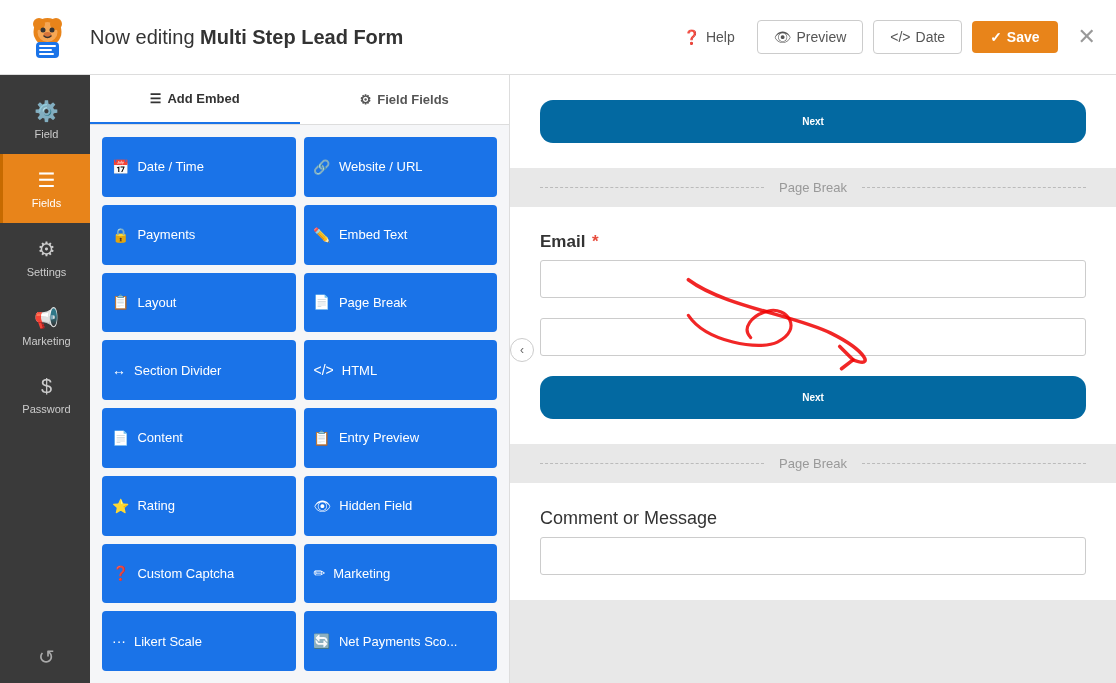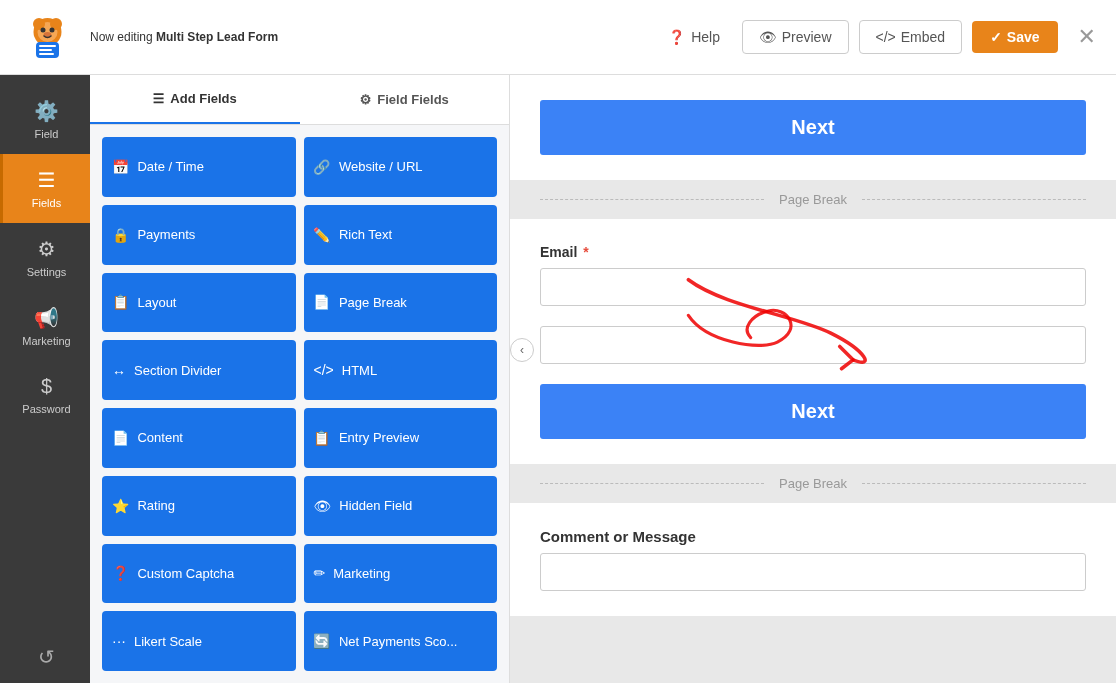--- a/index.html
+++ b/index.html
@@ -15,21 +15,21 @@
       padding: 0 20px;
       gap: 15px;
       position: relative;
     }
     .header-logo {
       width: 55px;
       height: 55px;
       flex-shrink: 0;
     }
     .header-title {
-      font-size: 12px;
+      font-size: 20px;
       color: #333;
       flex: 1;
     }
     .header-title strong { font-weight: 700; }
     .header-actions {
       display: flex;
       align-items: center;
       gap: 10px;
     }
     .btn-help {
@@ -178,29 +178,29 @@
       overflow-y: auto;
       padding: 0;
       position: relative;
     }
     .form-card {
       background: #fff;
       margin: 0 auto;
       padding: 25px 30px;
     }
     .next-btn {
-      background: #3b82f6;
+      background: #0369a1;
       color: #fff;
       border: none;
       width: 100%;
       padding: 16px;
-      font-size: 20px;
+      font-size: 10px;
       font-weight: 600;
       cursor: pointer;
-      border-radius: 3px;
+      border-radius: 13px;
       margin-bottom: 0;
     }
 
     .page-break-divider {
       display: flex;
       align-items: center;
       padding: 12px 30px;
       color: #999;
       font-size: 13px;
       gap: 15px;
@@ -214,43 +214,43 @@
 
     .form-section {
       background: #fff;
       padding: 25px 30px;
     }
     .form-field {
       margin-bottom: 20px;
     }
     .form-label {
       display: block;
-      font-size: 14px;
+      font-size: 17px;
       font-weight: 600;
       color: #333;
       margin-bottom: 8px;
     }
     .required { color: #e74c3c; margin-left: 2px; }
     .form-input {
       width: 100%;
       border: 1px solid #ccc;
       border-radius: 3px;
       padding: 10px 12px;
       font-size: 14px;
       color: #333;
       outline: none;
     }
 
     .comment-section {
       background: #fff;
       padding: 25px 30px;
     }
     .comment-label {
-      font-size: 15px;
-      font-weight: 700;
+      font-size: 18px;
+      font-weight: 400;
       color: #333;
       display: block;
       margin-bottom: 8px;
     }
 
     
     .arrow-overlay {
       position: absolute;
       top: 0;
       left: 0;
@@ -290,21 +290,21 @@
     <button class="btn-help">
       <span>❓</span>
       <span>Help</span>
     </button>
     <button class="btn-preview">
       <span>👁</span>
       <span>Preview</span>
     </button>
     <button class="btn-embed">
       <span>&lt;/&gt;</span>
-      <span>Embed</span>
+      <span>Date</span>
     </button>
     <button class="btn-save">
       <span>✓</span>
       <span>Save</span>
     </button>
     <button class="btn-close">✕</button>
   </div>
 </div>
 
 <div class="main">
@@ -334,21 +334,21 @@
       <div class="nav-item">
         <span class="nav-icon">↺</span>
       </div>
     </div>
   </div>
 
   <div class="fields-panel">
     <div class="panel-tabs">
       <div class="panel-tab active">
         <span>☰</span>
-        <span>Add Fields</span>
+        <span>Add Embed</span>
       </div>
       <div class="panel-tab">
         <span>⚙</span>
         <span>Field Fields</span>
       </div>
     </div>
 
     <div class="fields-grid">
       <button class="field-btn">
         <span class="field-icon">📅</span>
@@ -357,21 +357,21 @@
       <button class="field-btn">
         <span class="field-icon">🔗</span>
         <span>Website / URL</span>
       </button>
       <button class="field-btn">
         <span class="field-icon">🔒</span>
         <span>Payments</span>
       </button>
       <button class="field-btn">
         <span class="field-icon">✏️</span>
-        <span>Rich Text</span>
+        <span>Embed Text</span>
       </button>
       <button class="field-btn">
         <span class="field-icon">📋</span>
         <span>Layout</span>
       </button>
       <button class="field-btn">
         <span class="field-icon">📄</span>
         <span>Page Break</span>
       </button>
       <button class="field-btn">

